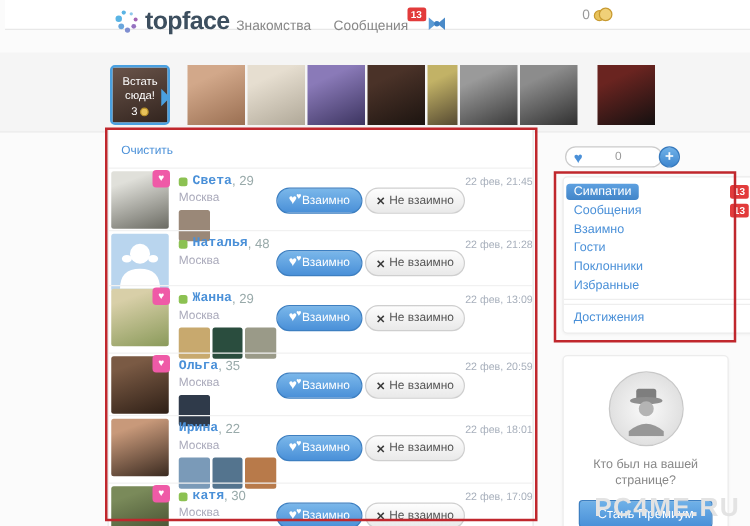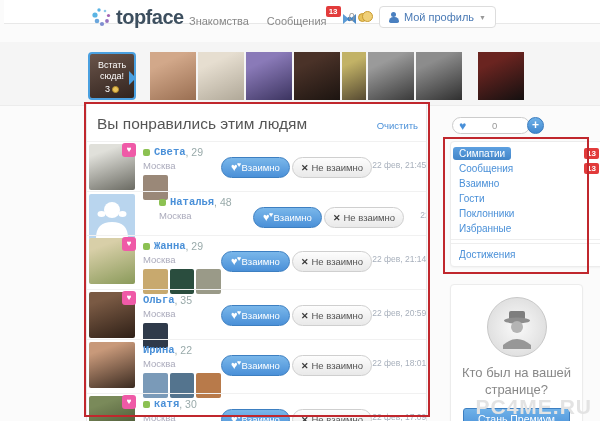--- a/index.html
+++ b/index.html
@@ -58,36 +58,36 @@
   .city { font-size:9.5px; color:#aab; margin-top:2px; }
   .thumbs { display:flex; gap:2px; margin-top:4px; }
   .thumb { width:25px; height:25px; border-radius:2px; cursor:pointer; }
   .actions { display:flex; gap:2px; margin-top:13px; flex-shrink:0; }
   .btn { height:21px; border-radius:11px; font-size:9.5px; display:flex; align-items:center; cursor:pointer; white-space:nowrap; }
   .btn-mutual { background:linear-gradient(#7ab7ea,#4a90d8); border:1px solid #3d7fc1; color:#fff; padding:0 9px; gap:4px; }
   .btn-heart { position:relative; font-size:11px; line-height:1; }
   .btn-heart i { font-style:normal; position:absolute; left:6px; top:-1px; font-size:7px; }
   .btn-not { background:linear-gradient(#fdfdfd,#e9e9e9); border:1px solid #cfcfcf; color:#555; padding:0 8px; gap:3px; }
   .btn-x { font-size:9px; font-weight:bold; color:#3a3a3a; }
-  .date { margin-left:auto; margin-top:16px; font-size:8.5px; color:#a8b0bc; white-space:nowrap; }
+  .date { margin-left:auto; margin-top:3px; font-size:8.5px; color:#a8b0bc; white-space:nowrap; }
   
   .counter { position:absolute; left:452px; top:117px; display:flex; align-items:center; }
   .counter-pill { display:flex; align-items:center; width:78px; height:17px; background:#fff; border:1px solid #ccc; border-radius:9px; padding:0 6px; }
   .counter-heart { color:#4a90d8; font-size:12px; line-height:1; }
   .counter-val { flex:1; text-align:center; font-size:9.5px; color:#999; }
   .plus-btn { width:17px; height:17px; margin-left:-3px; border-radius:50%; background:linear-gradient(#6fb1e8,#3f87cf); border:1px solid #3679bd; color:#fff; font-size:12px; line-height:14px; text-align:center; font-weight:bold; cursor:pointer; }
   .menu-card { position:absolute; left:450px; top:141px; width:158px; background:#fff; border:1px solid #ececec; border-radius:4px; padding:4px 0; box-shadow:0 1px 2px rgba(0,0,0,0.04); }
   .menu-item { display:flex; align-items:center; justify-content:space-between; height:15px; padding:0 8px; font-size:10px; cursor:pointer; }
   .menu-label { color:#4a90d8; }
   .menu-label.active { background:linear-gradient(#5da0e0,#4285c8); color:#fff; padding:1px 6px; border-radius:3px; margin-left:-6px; }
   .menu-badge { background:#e23b3b; color:#fff; font-size:8px; font-weight:bold; padding:1px 3px; border-radius:2px; }
   .menu-divider { border-top:1px solid #eee; margin:3px 0; }
   .promo-card { position:absolute; left:450px; top:284px; width:133px; background:#fff; border:1px solid #ececec; border-radius:4px; padding:12px 8px 12px; text-align:center; box-shadow:0 1px 2px rgba(0,0,0,0.04); }
   .spy-circle { width:60px; height:60px; margin:0 auto 8px; border-radius:50%; background:radial-gradient(#fafafa,#d6d6d6); border:1px solid #c8c8c8; display:flex; align-items:center; justify-content:center; }
-  .promo-q { font-size:13px; color:#888; line-height:1.3; }
+  .promo-q { font-size:10px; color:#888; line-height:1.3; }
   .premium-btn { display:inline-block; margin-top:9px; background:linear-gradient(#6fb1e8,#4a90d8); border:1px solid #3d7fc1; border-radius:3px; color:#fff; font-size:10.5px; padding:4px 14px; cursor:pointer; }
   .watermark { position:absolute; right:8px; bottom:2px; font-size:21px; font-weight:bold; color:#e3e3e3; letter-spacing:1px; }
   
   .anno { position:absolute; border:2px solid #c0272d; pointer-events:none; z-index:50; }
   .anno-main { left:84px; top:102px; width:346px; height:315px; }
   .anno-menu { left:443px; top:137px; width:146px; height:137px; }
 </style>
 </head>
 <body>
 
@@ -116,25 +116,20 @@
         <path d="M15 2 L9 7 L15 12 Z" fill="#4a8ac8"></path>
         <circle cx="8.5" cy="7" r="2.2" fill="#3d7fc1"></circle>
       </svg>
     </span>
   </div>
   <div class="hdr-right">
     <span class="coins">
       <span>0</span>
       <span class="coin"></span>
     </span>
-    <span class="profile-btn">
-      <span class="person-icon"></span>
-      <span>Мой профиль</span>
-      <span class="caret">▼</span>
-    </span>
   </div>
 </div>
 
 <div class="strip-band"></div>
 <div class="strip">
   <div class="promo-tile">
     <div>Встать</div>
     <div>сюда!</div>
     <div class="promo-price">
       <span>3</span>
@@ -148,21 +143,20 @@
       <div class="strip-photo" style="width: 46px; background: linear-gradient(155deg, rgb(74, 50, 40) 25%, rgb(28, 20, 16));"></div>
       <div class="strip-photo" style="width: 24px; background: linear-gradient(155deg, rgb(194, 178, 102) 25%, rgb(86, 74, 50));"></div>
       <div class="strip-photo" style="width: 46px; background: linear-gradient(155deg, rgb(154, 154, 154) 25%, rgb(58, 58, 58));"></div>
       <div class="strip-photo" style="width: 46px; background: linear-gradient(155deg, rgb(140, 140, 140) 25%, rgb(48, 48, 48));"></div>
       <div class="strip-photo" style="width: 46px; background: linear-gradient(155deg, rgb(106, 36, 32) 25%, rgb(20, 16, 16)); margin-left: 14px;"></div>
     </div>
 </div>
 
 <div class="panel">
   <div class="panel-head">
-    <span class="panel-title">Вы понравились этим людям</span>
     <span class="panel-links">
       <span class="plink"><span>Очистить</span> </span>
     </span>
   </div>
   <div>
   <div class="row" style="height: 50px;">
     <div class="avatar" style="background: linear-gradient(160deg, rgb(224, 224, 218) 20%, rgb(106, 106, 98));">
 
       <span class="photo-badge">♥</span>
     </div>
@@ -183,21 +177,21 @@
         <span>Взаимно</span>
       </div>
       <div class="btn btn-not">
         <span class="btn-x">✕</span>
         <span>Не взаимно</span>
       </div>
     </div>
     <div class="date">22 фев, 21:45</div>
   </div>
 
-  <div class="row" style="height: 44px; gap: 16px;">
+  <div class="row" style="height: 44px;">
     <div class="avatar default-av">
       <svg width="46" height="46" viewBox="0 0 46 46">
         <circle cx="23" cy="16" r="8" fill="#fff"></circle>
         <ellipse cx="12.5" cy="20" rx="4" ry="3" fill="#fff"></ellipse>
         <ellipse cx="33.5" cy="20" rx="4" ry="3" fill="#fff"></ellipse>
         <path d="M7,44 Q7,28 23,28 Q39,28 39,44 Z" fill="#fff"></path>
       </svg>
 
     </div>
     <div class="info">
@@ -243,21 +237,21 @@
     <div class="actions">
       <div class="btn btn-mutual">
         <span class="btn-heart">♥<i>♥</i></span>
         <span>Взаимно</span>
       </div>
       <div class="btn btn-not">
         <span class="btn-x">✕</span>
         <span>Не взаимно</span>
       </div>
     </div>
-    <div class="date">22 фев, 21:14</div>
+    <div class="date">22 фев, 13:09</div>
   </div>
 
   <div class="row" style="height: 50px;">
     <div class="avatar" style="background: linear-gradient(160deg, rgb(122, 90, 68) 20%, rgb(46, 31, 22));">
 
       <span class="photo-badge">♥</span>
     </div>
     <div class="info">
       <div class="name-line">
 

